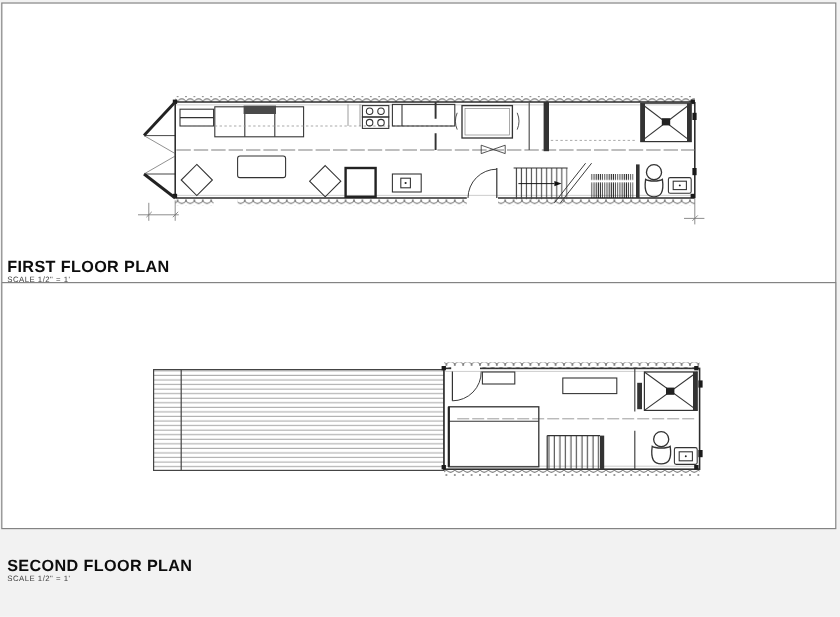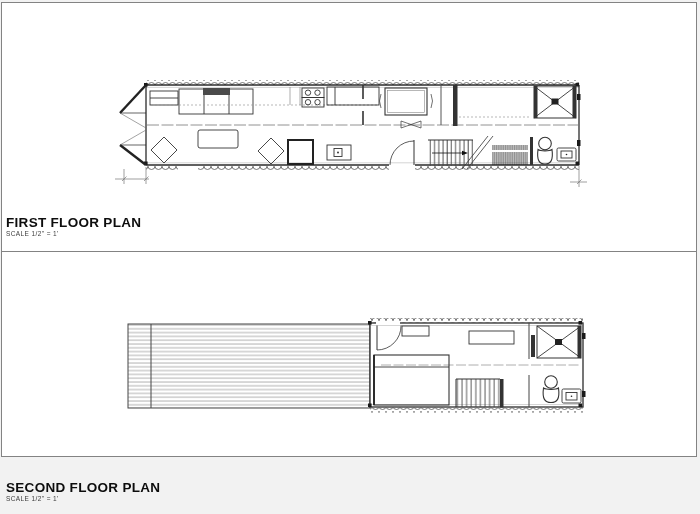--- a/index.html
+++ b/index.html
@@ -7,21 +7,21 @@
     width:700px;height:514px;position:relative;overflow:hidden;
     background:#f2f2f2;
     font-family:"Liberation Sans", sans-serif;
   }
   *{box-sizing:border-box;}
   .panel{
     position:absolute;left:1px;width:696px;background:#ffffff;
     border:1px solid #838383;
   }
   .panel--first{top:2px;height:273px;}
-  .panel--second{top:251px;height:206px;}
+  .panel--second{top:235px;height:206px;}
   .plan-svg{position:absolute;left:0;top:0;display:block;}
   .title-block{position:absolute;left:4px;z-index:3;}
   .title-block--first{top:212px;}
   .title-block--second{top:228px;}
   .plan-title{
     font-size:13.5px;font-weight:bold;color:#0d0d0d;letter-spacing:.3px;
     line-height:15px;white-space:nowrap;
   }
   .plan-scale{
     font-size:6.5px;color:#3c3c3c;letter-spacing:.4px;line-height:8px;

